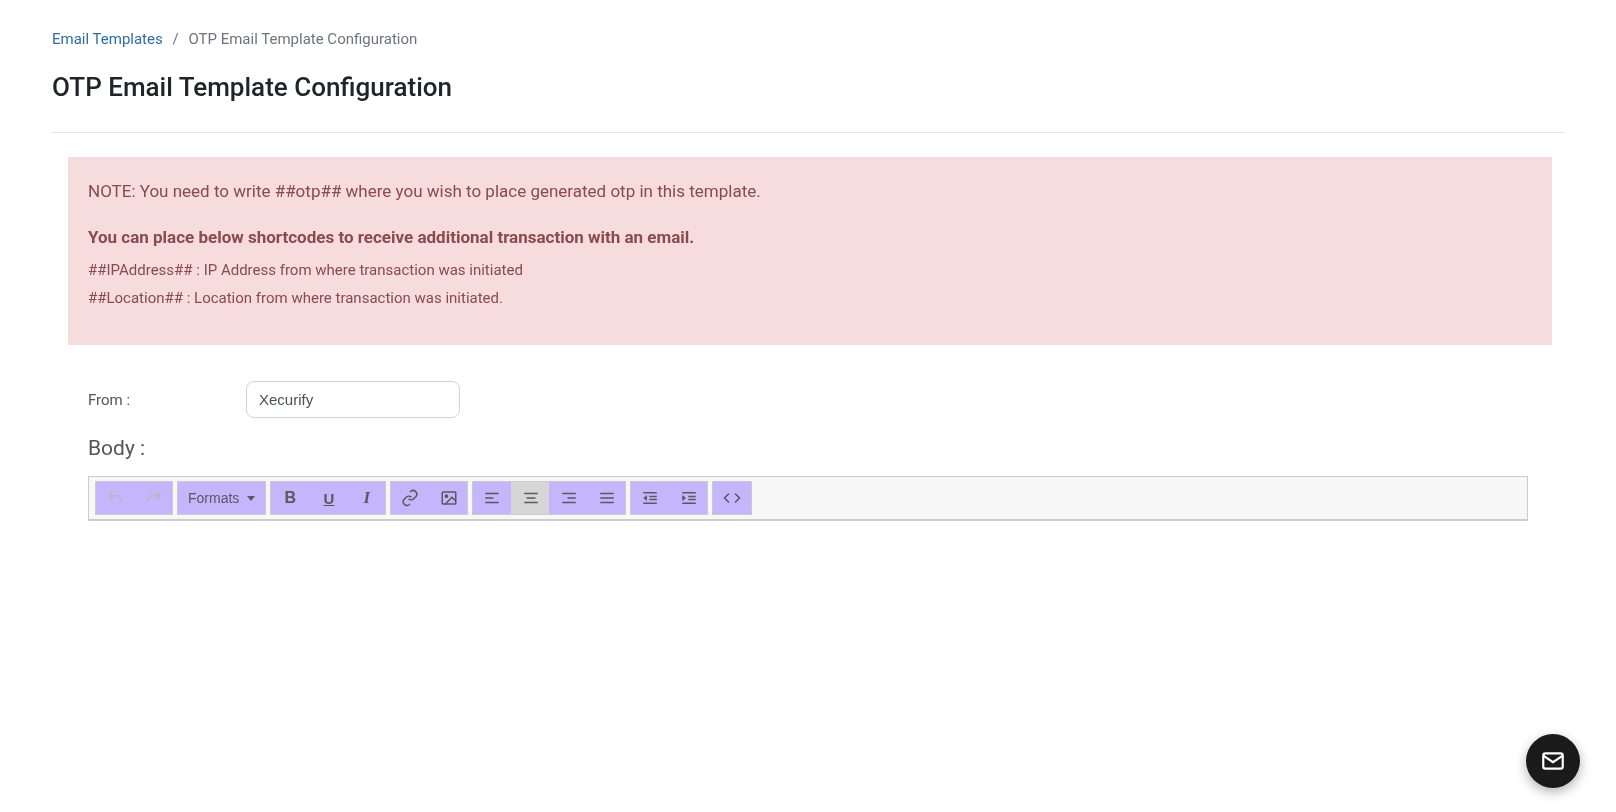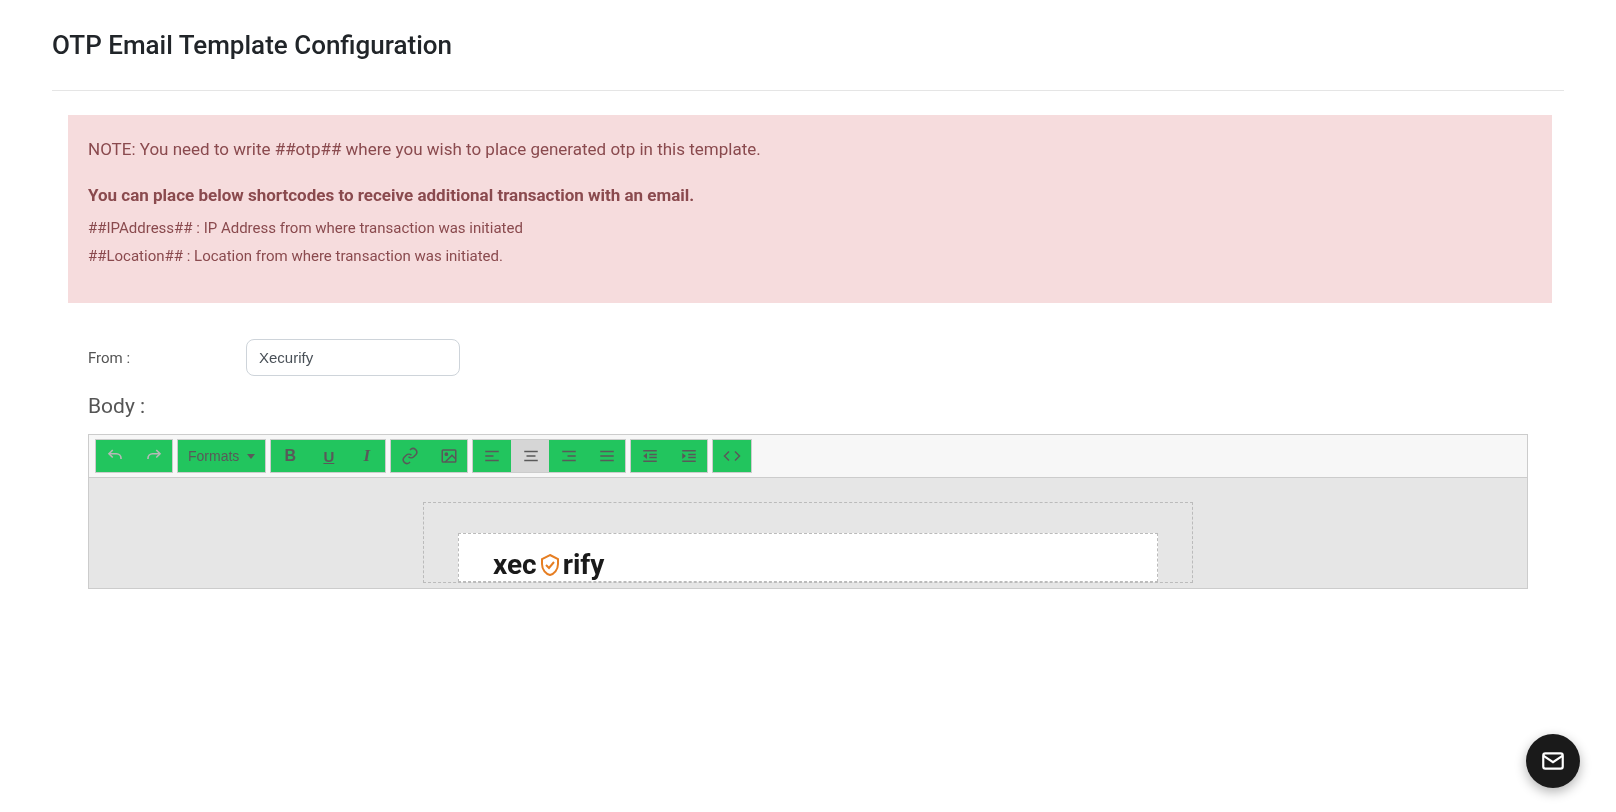--- a/index.html
+++ b/index.html
@@ -147,21 +147,21 @@
     background: #fff;
     margin-right: 4px;
   }
   .tb-btn {
     width: 38px;
     height: 32px;
     display: flex;
     align-items: center;
     justify-content: center;
     border: none;
-    background: #22c55e;
+    background: #c4b5fd;
     cursor: pointer;
     color: #595959;
   }
   .tb-btn + .tb-btn {
     border-left: 1px solid transparent;
   }
   .tb-btn.active { background: #d6d6d6; }
   .tb-btn.disabled { color: #b8b8b8; cursor: default; }
   .tb-formats {
     padding: 0 10px;
@@ -221,20 +221,25 @@
     box-shadow: 0 4px 12px rgba(0,0,0,0.3);
     cursor: pointer;
   }
   svg { display: block; }
 </style>
 </head>
 <body>
 
 <div class="container">
 
+  <div class="breadcrumb">
+    <a href="#">Email Templates</a>
+    <span class="sep">/</span>
+    <span class="current">OTP Email Template Configuration</span>
+  </div>
 
   <h1 class="page-title">OTP Email Template Configuration</h1>
 
   <hr class="divider">
 
 
   <div class="note-box">
     <p class="note-line">NOTE: You need to write ##otp## where you wish to place generated otp in this template.</p>
     <p class="shortcodes-heading">You can place below shortcodes to receive additional transaction with an email.</p>
     <p class="shortcode-line">##IPAddress## : IP Address from where transaction was initiated</p>
@@ -358,36 +363,20 @@
         <button class="tb-btn">
           <svg width="18" height="18" viewBox="0 0 24 24" fill="none" stroke="currentColor" stroke-width="2">
               <polyline points="16 18 22 12 16 6"></polyline>
               <polyline points="8 6 2 12 8 18"></polyline>
             </svg>
         </button>
       </div>
 
     </div>
 
-    <div class="editor-canvas">
-      <div class="editor-email">
-        <div class="editor-inner">
-          <div class="logo-text">
-            <span>xec</span>
-            <span class="logo-icon">
-              <svg width="24" height="24" viewBox="0 0 24 24" fill="none">
-                <path d="M12 2 L20 6 L20 11 C20 17 16 21 12 22 C8 21 4 17 4 11 L4 6 Z" fill="none" stroke="#e67e22" stroke-width="2"></path>
-                <path d="M8 12 L11 15 L16 9" stroke="#e67e22" stroke-width="2" fill="none"></path>
-              </svg>
-            </span>
-            <span>rify</span>
-          </div>
-        </div>
-      </div>
-    </div>
   </div>
 
 </div>
 
 <div class="chat-bubble">
   <svg width="26" height="26" viewBox="0 0 24 24" fill="none" stroke="#fff" stroke-width="2">
     <rect x="3" y="5" width="18" height="14" rx="2"></rect>
     <polyline points="3,7 12,13 21,7"></polyline>
   </svg>
 </div>

